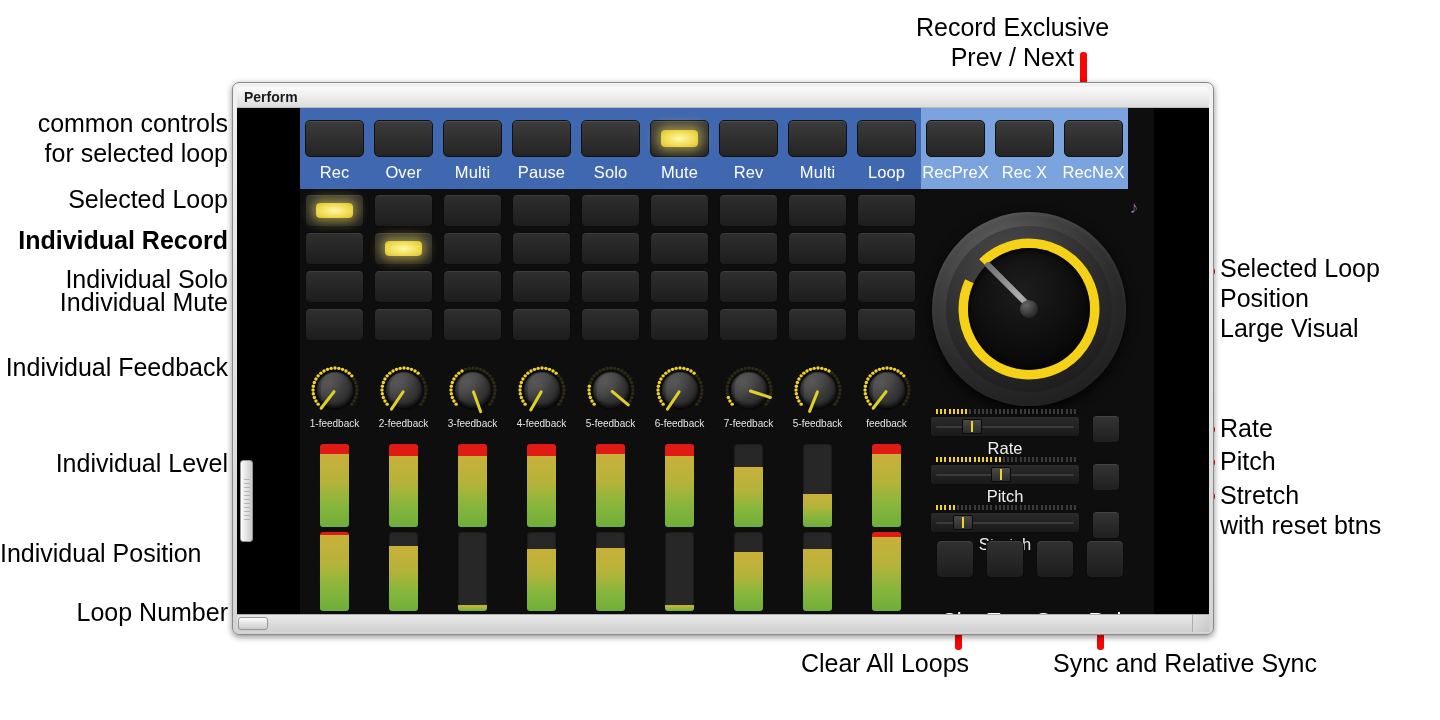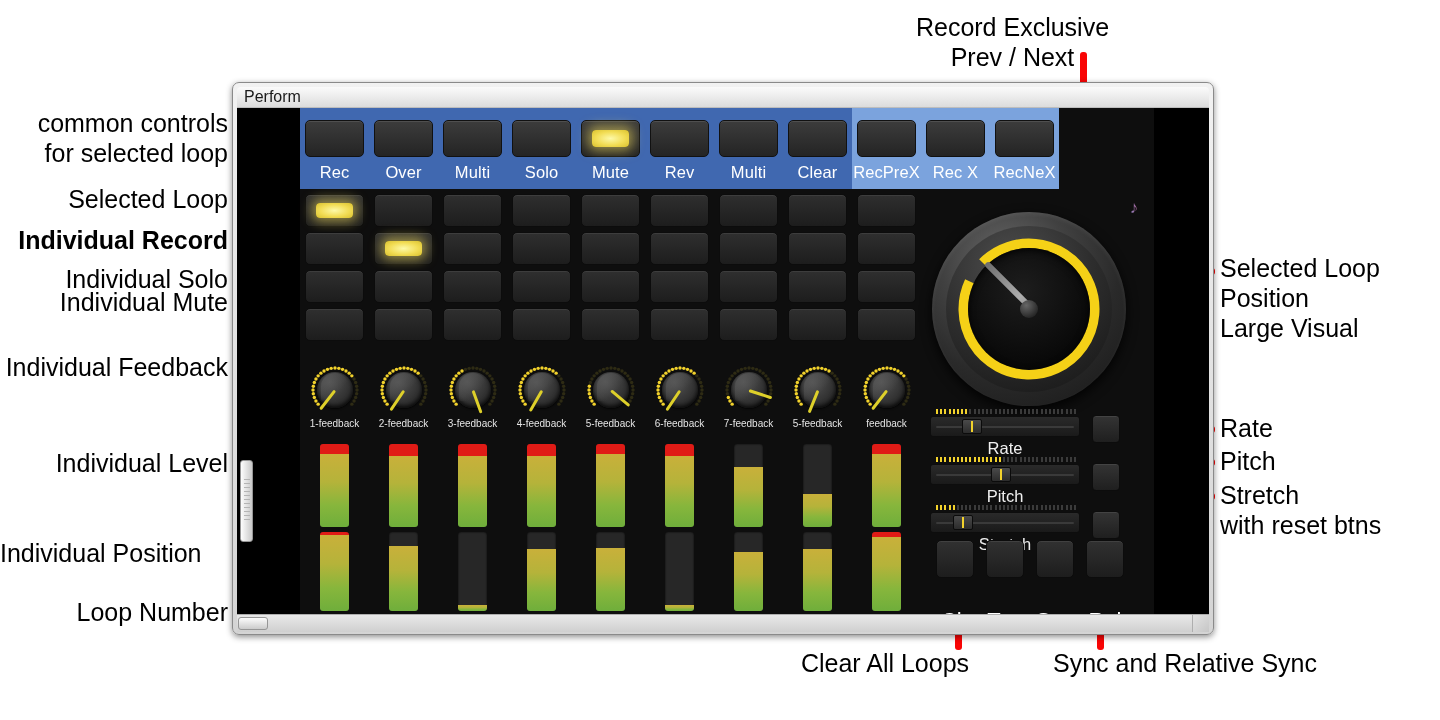--- a/index.html
+++ b/index.html
@@ -38,21 +38,21 @@
     padding: 4px 4px 4px 4px;
   }
   #titlebar {
     height: 21px;
     background: linear-gradient(#fbfbfb, #dcdcdc);
     border-top-left-radius: 4px; border-top-right-radius: 4px;
     border-bottom: 1px solid #bdbdbd;
     display: flex; align-items: center;
     padding-left: 7px;
   }
-  #titlebar .t { font-size: 16px; font-weight: normal; color: #1a1a1a; }
+  #titlebar .t { font-size: 14px; font-weight: bold; color: #1a1a1a; }
   #clientwrap { position: relative; height: 506px; display: flex; }
   #client {
     position: relative;
     flex: 1;
     background: #000;
     overflow: hidden;
   }
   
   #vscroll {
     width: 17px; background: linear-gradient(90deg,#e8e8e8,#d2d2d2);
@@ -348,37 +348,41 @@
                 <div class="cs-col">
                   <div class="cs-btn"></div>
                   <div class="cs-lab">Over</div>
                 </div>
                 <div class="cs-col">
                   <div class="cs-btn"></div>
                   <div class="cs-lab">Multi</div>
                 </div>
                 <div class="cs-col">
                   <div class="cs-btn"></div>
+                  <div class="cs-lab">Pause</div>
+                </div>
+                <div class="cs-col">
+                  <div class="cs-btn"></div>
                   <div class="cs-lab">Solo</div>
                 </div>
                 <div class="cs-col">
                   <div class="cs-btn on"></div>
                   <div class="cs-lab">Mute</div>
                 </div>
                 <div class="cs-col">
                   <div class="cs-btn"></div>
                   <div class="cs-lab">Rev</div>
                 </div>
                 <div class="cs-col">
                   <div class="cs-btn"></div>
                   <div class="cs-lab">Multi</div>
                 </div>
                 <div class="cs-col">
                   <div class="cs-btn"></div>
-                  <div class="cs-lab">Clear</div>
+                  <div class="cs-lab">Loop</div>
                 </div>
                 <div class="cs-col lite">
                   <div class="cs-btn"></div>
                   <div class="cs-lab">RecPreX</div>
                 </div>
                 <div class="cs-col lite">
                   <div class="cs-btn"></div>
                   <div class="cs-lab">Rec X</div>
                 </div>
                 <div class="cs-col lite">

